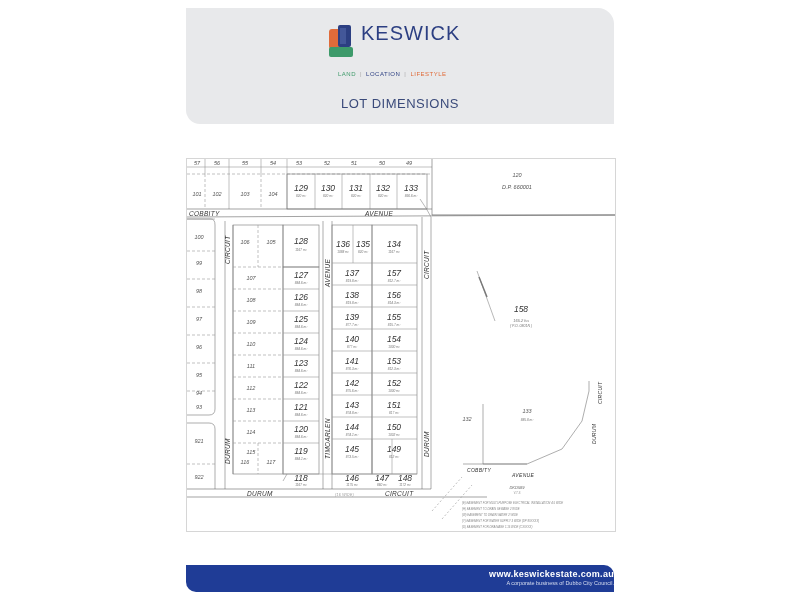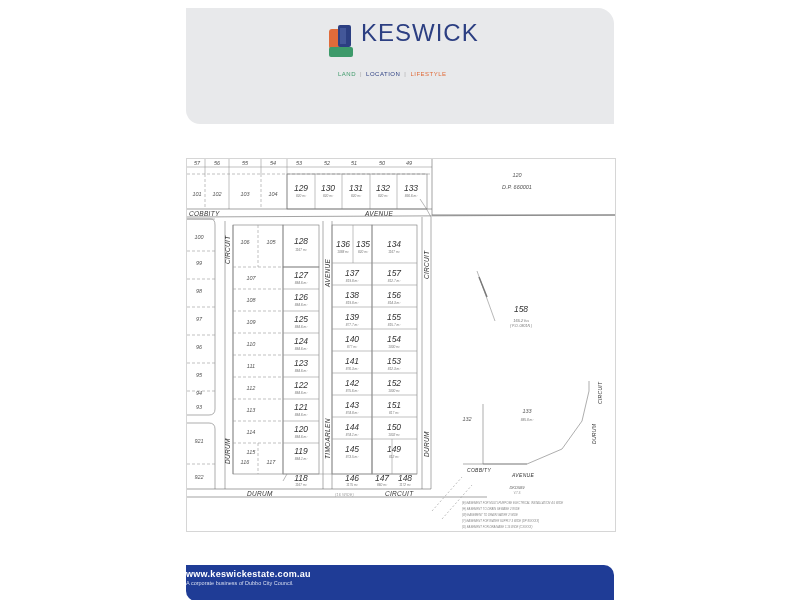--- a/index.html
+++ b/index.html
@@ -1,54 +1,55 @@
 <!DOCTYPE html>
 <html><head>
 <meta charset="utf-8">
 <style>
   html, body { margin:0; padding:0; background:#ffffff; }
   body { width:800px; height:600px; position:relative; overflow:hidden; font-family:"Liberation Sans", sans-serif; }
 
   .header-panel { position:absolute; left:186px; top:8px; width:428px; height:116px; background:#e8e9eb; border-radius:0 16px 0 14px; }
   .logo { position:absolute; left:143px; top:17px; width:30px; height:36px; }
-  .logo-title { position:absolute; left:175px; top:14px; color:#2c3f82; font-size:24px; letter-spacing:1px; line-height:22px; text-align:left; width:115px; }
+  .logo-title { position:absolute; left:175px; top:14px; color:#2c3f82; font-size:20px; letter-spacing:1px; line-height:22px; text-align:left; width:115px; }
   .logo-title span { display:block; }
   .tagline { position:absolute; left:152px; top:63px; font-size:6px; letter-spacing:0.5px; color:#555; white-space:nowrap; }
   .tagline .t1 { color:#3d9a6a; } .tagline .t2 { color:#2c3f82; } .tagline .t3 { color:#e06b3a; } .tagline .sep { color:#aaa; margin:0 4px; }
   .page-title { position:absolute; left:0; width:100%; top:88px; text-align:center; color:#3a4a7a; font-size:13px; letter-spacing:0.5px; }
 
   .map-frame { position:absolute; left:186px; top:158px; width:428px; height:372px; background:#fff; border:1px solid #d6d6d6;font-style:italic; }
   .map-frame svg { position:absolute; left:0; top:0; }
   .lot-label { font-family:"Liberation Sans", sans-serif; fill:#333; }
   .lot-num { font-size:8.5px; }
   .lot-num-small { font-size:5.5px; fill:#555; }
   .lot-area { font-size:3.2px; fill:#777; }
   .street { font-size:6.5px; fill:#333; letter-spacing:0.3px; }
   .tiny { font-size:3px; fill:#999; }
 
-  .footer-bar { position:absolute; left:186px; top:565px; width:428px; height:36px; background:#1f3c96; border-radius:0 10px 0 10px; text-align:left; color:#fff; }
+  .footer-bar { position:absolute; left:186px; top:565px; width:428px; height:27px; background:#1f3c96; border-radius:0 10px 0 10px; text-align:right; color:#fff; }
   .footer-url { font-size:9px; font-weight:bold; margin-top:4px; letter-spacing:0.3px; }
   .footer-sub { font-size:5.5px; margin-top:1px; color:#d8def0; }
 </style>
 </head>
 <body>
 
 <div class="header-panel">
   <svg class="logo" viewBox="0 0 30 36" width="30" height="36">
     <rect x="0" y="4" width="12" height="20" rx="3" fill="#e06b3a"></rect>
     <rect x="9" y="0" width="13" height="22" rx="2" fill="#2c3f82"></rect>
     <rect x="11" y="3" width="6" height="16" fill="#5a6fb0" opacity="0.5"></rect>
     <rect x="0" y="22" width="24" height="10" rx="2" fill="#3d9a6a"></rect>
   </svg>
   <div class="logo-title">
     <span>KESWICK</span>
   </div>
   <div class="tagline">
     <span class="t1">LAND</span><span class="sep">|</span><span class="t2">LOCATION</span><span class="sep">|</span><span class="t3">LIFESTYLE</span>
   </div>
+  <div class="page-title">LOT DIMENSIONS</div>
 </div>
 
 <div class="map-frame">
   <svg width="428" height="372" viewBox="0 0 428 372">
     <g stroke="#999" stroke-width="0.6" fill="none">
 
       <line x1="0" y1="8" x2="245" y2="8"></line>
       <line x1="0" y1="15" x2="245" y2="15" stroke-dasharray="3,2"></line>
 
       <line x1="18" y1="0" x2="18" y2="15"></line>

